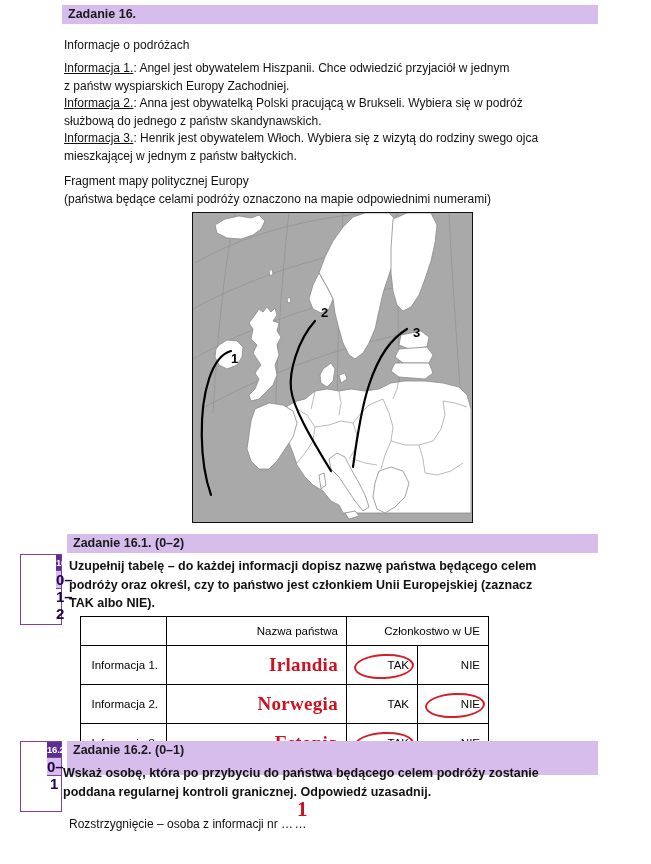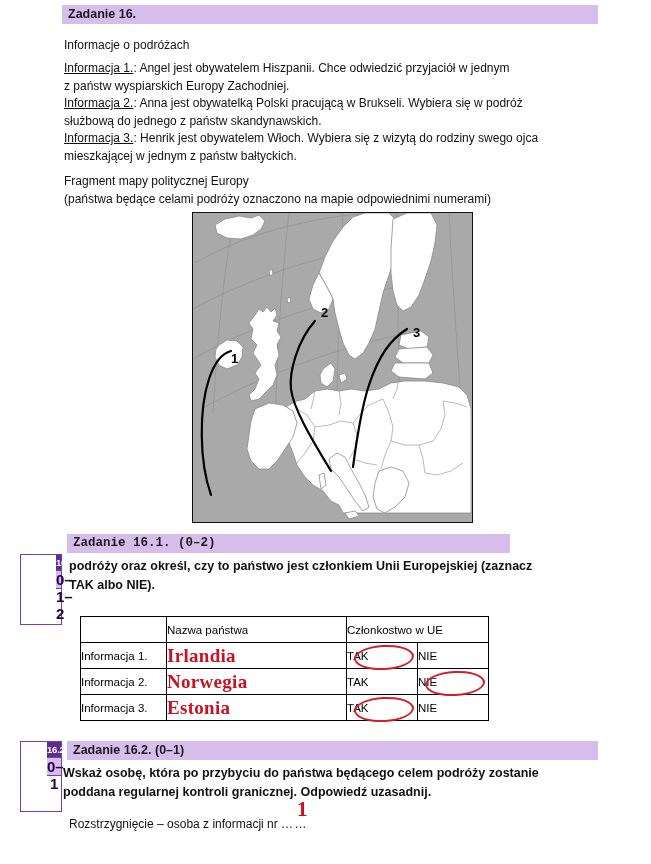--- a/index.html
+++ b/index.html
@@ -81,23 +81,23 @@
   .map-svg { display: block; }
 
   
   table.ans {
     position: absolute;
     border-collapse: collapse;
     font-size: 11.5px;
   }
   table.ans td, table.ans th {
     border: 1px solid #000000;
-    padding: 0;
+    padding: 8px;
     font-weight: normal;
-    text-align: left;
+    text-align: right;
     height: 26px;
     box-sizing: border-box;
   }
   td.corner { border: none; }
   td.rowlab { width: 86px; text-align: left; padding-left: 6px; font-size: 11.5px; }
   td.country { width: 180px; text-align: left; padding-left: 24px; }
   td.hdr-name { width: 180px; }
   td.takcell, td.niecell { width: 71px; position: relative; }
   .hand-red {
     font-family: "Liberation Serif", serif;
@@ -258,25 +258,26 @@
     </g>
   </svg>
 </div>
 
 <div class="score-box" style="left:20px; top:554px;padding-left:35px;">
   <div class="score-head">16.1.</div>
   <div class="score-points">0–1–2</div>
   <div class="score-blank"></div>
 </div>
 
-<div class="task-bar" style="left:67px; top:534px; width:443px; height:19px;font-family:Liberation Mono, monospace;">
+<div class="task-bar" style="left:67px; top:534px; width:531px; height:19px;">
   <span>Zadanie 16.1. (0–2)</span>
 </div>
 
 <div class="body-text bold" style="left:69px; top:557px; width:525px;">
+  <div>Uzupełnij tabelę – do każdej informacji dopisz nazwę państwa będącego celem</div>
   <div>podróży oraz określ, czy to państwo jest członkiem Unii Europejskiej (zaznacz</div>
   <div>TAK albo NIE).</div>
 </div>
 
 <table class="ans" style="left:80px; top:616px;">
   <tbody>
       <tr>
     <td class="corner"></td>
     <td class="hdr-name">Nazwa państwa</td>
     <td colspan="2">Członkostwo w UE</td>
@@ -325,21 +326,21 @@
   </tr>
 </tbody>
   </table>
 
 <div class="score-box" style="left:20px; top:741px;padding-left:26px;">
   <div class="score-head">16.2.</div>
   <div class="score-points">0–1</div>
   <div class="score-blank"></div>
 </div>
 
-<div class="task-bar" style="left:67px; top:741px; width:531px; height:19px;">
+<div class="task-bar" style="left:67px; top:741px; width:531px; height:34px;">
   <span>Zadanie 16.2. (0–1)</span>
 </div>
 
 <div class="body-text bold" style="left:63px; top:764px; width:525px;">
   <div>Wskaż osobę, która po przybyciu do państwa będącego celem podróży zostanie</div>
   <div>poddana regularnej kontroli granicznej. Odpowiedź uzasadnij.</div>
 </div>
 
 <div class="body-text" style="left:69px; top:816px; width:525px;">
   <span>Rozstrzygnięcie – osoba z informacji nr</span>

